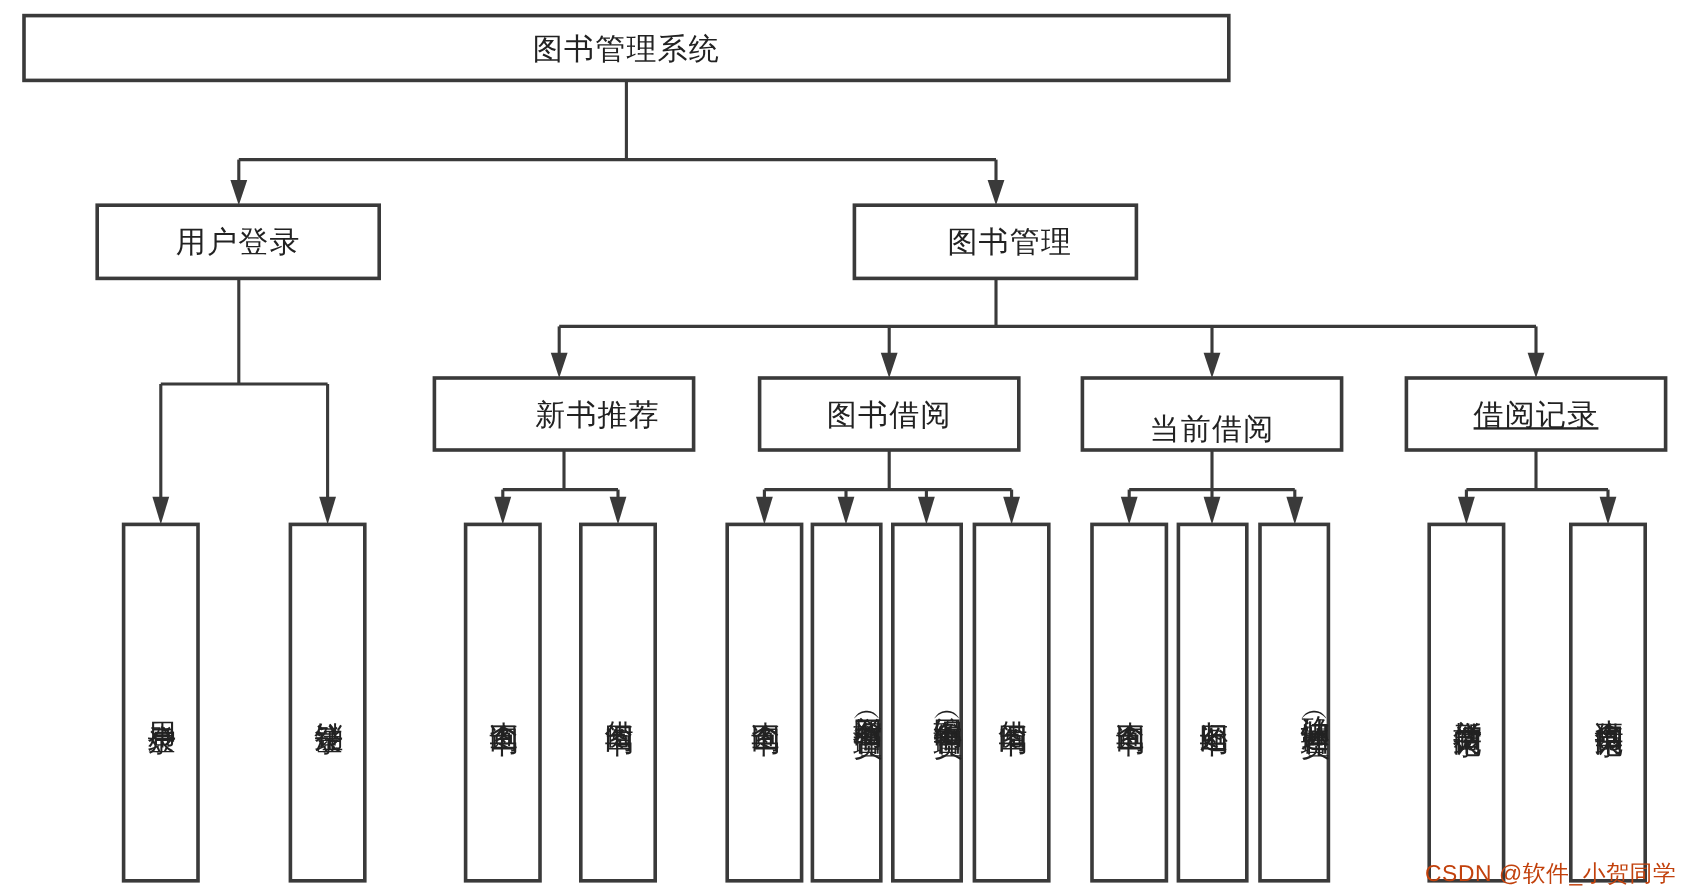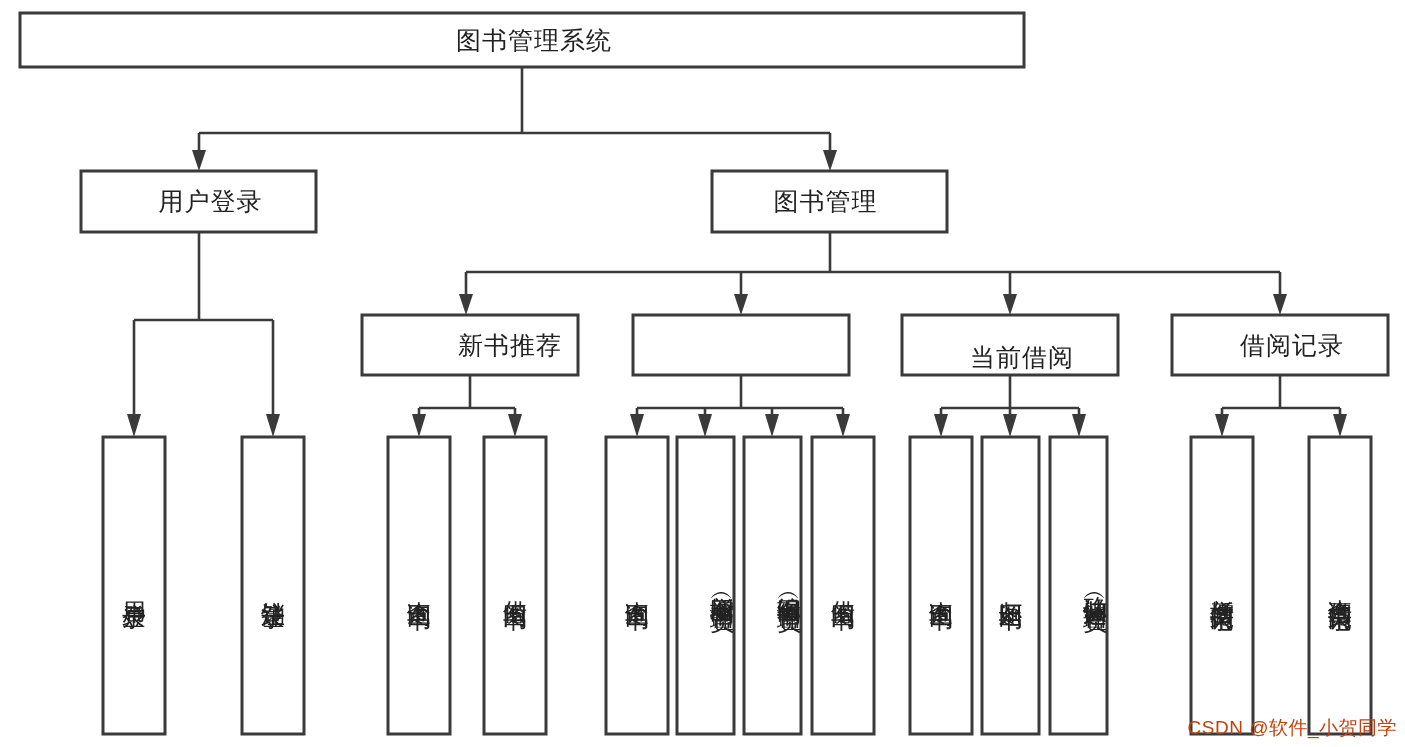--- a/index.html
+++ b/index.html
@@ -62,21 +62,20 @@
     position: absolute;
     font-family: "Liberation Sans", "DejaVu Sans", sans-serif;
     font-size: 25px;
     color: #222222;
     display: flex;
     align-items: center;
     justify-content: center;
     white-space: nowrap;
     pointer-events: none;
     letter-spacing: 1px;
-    margin-left: 12px;
   }
   #watermark {
     position: absolute;
     right: 8px;
     bottom: 6px;
     font-family: "Liberation Sans", "DejaVu Sans", sans-serif;
     font-size: 19px;
     color: #c2410c;
     letter-spacing: 0.5px;
     pointer-events: none;
@@ -182,25 +181,26 @@
       <rect class="node-box" x="1050" y="437" width="57" height="297"></rect>
 
       <rect class="node-box" x="1191" y="437" width="62" height="297"></rect>
       <rect class="node-box" x="1309" y="437" width="62" height="297"></rect>
     </g>
   </svg>
 
   <div class="hlabel" style="left:20px; top:13px; width:1004px; height:54px;">图书管理系统</div>
 
   <div class="hlabel" style="left:81px; top:171px; width:235px; height:61px;">用户登录</div>
-  <div class="hlabel" style="left:696px; top:171px; width:235px; height:61px;">图书管理</div>
+  <div class="hlabel" style="left:724px; top:171px; width:235px; height:61px;">图书管理</div>
 
   <div class="hlabel" style="left:362px; top:315px; width:216px; height:60px;padding-left:28px;">新书推荐</div>
+  <div class="hlabel" style="left:633px; top:315px; width:216px; height:60px;">图书借阅</div>
   <div class="hlabel" style="left:902px; top:327px; width:216px; height:60px;">当前借阅</div>
-  <div class="hlabel" style="left:1172px; top:315px; width:216px; height:60px;">借阅记录</div>
+  <div class="hlabel" style="left:1172px; top:315px; width:216px; height:60px;text-decoration:underline;">借阅记录</div>
 
   <div class="vlabel" style="left:103px; top:437px; width:62px; height:297px;">用户登录</div>
   <div class="vlabel" style="left:242px; top:437px; width:62px; height:297px;">注销登录</div>
 
   <div class="vlabel" style="left:388px; top:437px; width:62px; height:297px;">查询图书</div>
   <div class="vlabel" style="left:484px; top:437px; width:62px; height:297px;">借阅图书</div>
 
   <div class="vlabel" style="left:606px; top:437px; width:62px; height:297px;">查询图书</div>
   <div class="vlabel" style="left:677px; top:441px; width:57px; height:289px; align-items:flex-start;">新增图书（管理员）</div>
   <div class="vlabel" style="left:744px; top:441px; width:57px; height:289px; align-items:flex-start;">编辑图书（管理员）</div>

